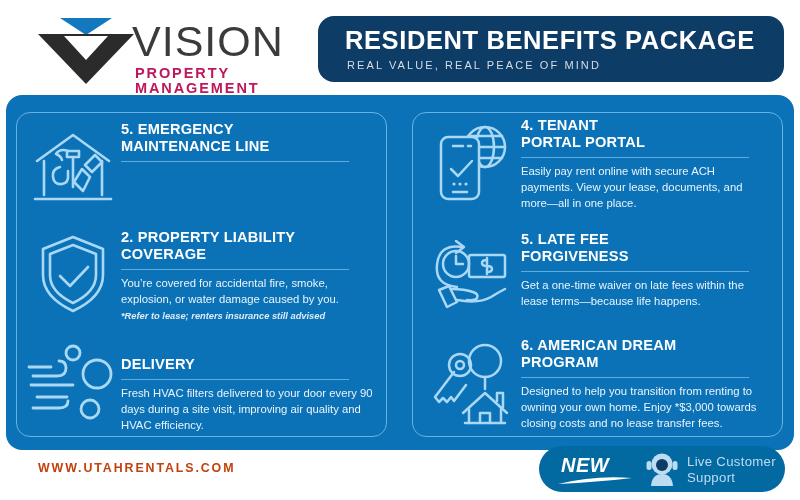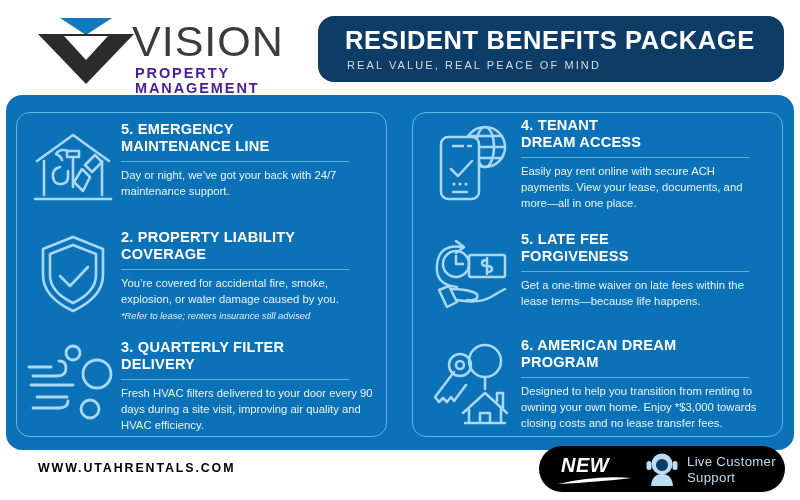--- a/index.html
+++ b/index.html
@@ -33,21 +33,21 @@
     position:absolute;left:26px;top:18px;width:0;height:0;
     border-left:22px solid transparent;border-right:22px solid transparent;
     border-top:24px solid #ffffff;
   }
   .logo-word{
     position:absolute;left:94px;top:6px;
     font-size:43px;font-weight:400;letter-spacing:1px;color:#3b3b3b;line-height:1;
   }
   .logo-sub{
     position:absolute;left:97px;top:52px;
-    font-size:14.5px;font-weight:bold;letter-spacing:1.9px;color:#4c1d95;line-height:1;
+    font-size:14.5px;font-weight:bold;letter-spacing:1.9px;color:#be185d;line-height:1;
   }
 
   .banner{
     position:absolute;left:318px;top:16px;width:466px;height:66px;
     background:#0d3c66;border-radius:16px;text-align:center;
   }
   .banner-title{
     position:absolute;left:27px;top:12px;
     font-size:25.5px;font-weight:bold;letter-spacing:.6px;color:#ffffff;line-height:1;
   }
@@ -73,39 +73,39 @@
     margin:0;font-size:14.6px;font-weight:bold;color:#ffffff;
     line-height:1.18;letter-spacing:.2px;
   }
   .item .rule{
     margin:6px 0 6px 0;height:1px;background:#6fb7e3;width:228px;opacity:.85;
   }
   .item p{
     margin:0;font-size:11.3px;color:#eaf4fb;line-height:1.38;
   }
   .item p.note{
-    margin-top:2px;font-size:9.3px;font-style:italic;color:#dcecf8;line-height:1.3;
+    margin-top:2px;font-size:9.3px;font-style:italic;color:#dcecf8;line-height:1.3;font-weight:bold;
   }
   .right .item .txt{left:108px;width:248px;}
   .right .item .icon-wrap{left:14px;}
 
   
   .i1{top:8px;}   .i2{top:116px;}  .i3{top:226px;}
   .i4{top:4px;}   .i5{top:118px;}  .i6{top:224px;}
 
   svg{display:block;}
 
   
   .footer-url{
     position:absolute;left:38px;top:462px;
-    font-size:12.4px;font-weight:bold;letter-spacing:1.9px;color:#000000;line-height:1;
+    font-size:12.4px;font-weight:bold;letter-spacing:1.9px;color:#c2410c;line-height:1;
   }
   .new-badge{
     position:absolute;left:539px;top:446px;width:246px;height:46px;
-    background:#000000;border-radius:23px;
+    background:#0369a1;border-radius:23px;
   }
   .new-word{
     position:absolute;left:22px;top:9px;font-size:20px;font-weight:bold;
     font-style:italic;color:#ffffff;letter-spacing:.5px;line-height:1;
   }
   .new-swoosh{
     position:absolute;left:18px;top:30px;width:76px;height:9px;
   }
   .agent-icon{position:absolute;left:106px;top:7px;width:34px;height:33px;}
   .support-text{
@@ -151,21 +151,20 @@
           <path d="M58 42 l10 -10 l7 7 l-10 10 z"></path>
           <path d="M55 46 l8 8 l-7 14 l-9 -9 z"></path>
         </svg>
       </div>
       <div class="txt">
         <h3>
           <span>5. EMERGENCY</span><br>
           <span>MAINTENANCE LINE</span>
         </h3>
         <div class="rule"></div>
-        <p>Day or night, we’ve got your back with 24/7 maintenance support.</p>
       </div>
     </div>
 
     <div class="item i2">
       <div class="icon-wrap">
         <svg viewBox="0 0 92 86" width="92" height="86" fill="none" stroke="#a9d8f4" stroke-width="2.6" stroke-linecap="round" stroke-linejoin="round">
           <path d="M46 6 L76 18 V44 q0 22 -30 36 q-30 -14 -30 -36 V18 z"></path>
           <path d="M46 14 L69 23 V44 q0 17 -23 28 q-23 -11 -23 -28 V23 z"></path>
           <path d="M33 45 l10 10 l18 -19"></path>
         </svg>
@@ -189,21 +188,21 @@
           <circle cx="63" cy="68" r="9"></circle>
           <path d="M2 26 h22"></path>
           <path d="M6 35 h24 q9 0 9 -8 q0 -7 -7 -7"></path>
           <path d="M4 44 h42"></path>
           <path d="M10 56 h30"></path>
           <path d="M6 67 h26 q9 0 9 -7"></path>
         </svg>
       </div>
       <div class="txt">
         <h3>
-          <span>3. QUARTERLY FILTER</span><br>
+          <br>
           <span>DELIVERY</span>
         </h3>
         <div class="rule"></div>
         <p>Fresh HVAC filters delivered to your door every 90 days during a site visit, improving air quality and HVAC efficiency.</p>
       </div>
     </div>
   </div>
 
   <div class="panel right">
 
@@ -218,21 +217,21 @@
           <path d="M24 50 l7 7 l14 -15"></path>
           <circle cx="27" cy="65" r="1.6" fill="#a9d8f4" stroke="none"></circle>
           <circle cx="33" cy="65" r="1.6" fill="#a9d8f4" stroke="none"></circle>
           <circle cx="39" cy="65" r="1.6" fill="#a9d8f4" stroke="none"></circle>
           <path d="M26 73 h14"></path>
         </svg>
       </div>
       <div class="txt">
         <h3>
           <span>4. TENANT</span><br>
-          <span>DREAM ACCESS</span>
+          <span>PORTAL PORTAL</span>
         </h3>
         <div class="rule"></div>
         <p>Easily pay rent online with secure ACH payments. View your lease, documents, and more—all in one place.</p>
       </div>
     </div>
 
     <div class="item i5">
       <div class="icon-wrap">
         <svg viewBox="0 0 92 86" width="92" height="86" fill="none" stroke="#a9d8f4" stroke-width="2.5" stroke-linecap="round" stroke-linejoin="round">
           <path d="M36 14 q-24 -4 -26 18 q-2 20 20 22"></path>

